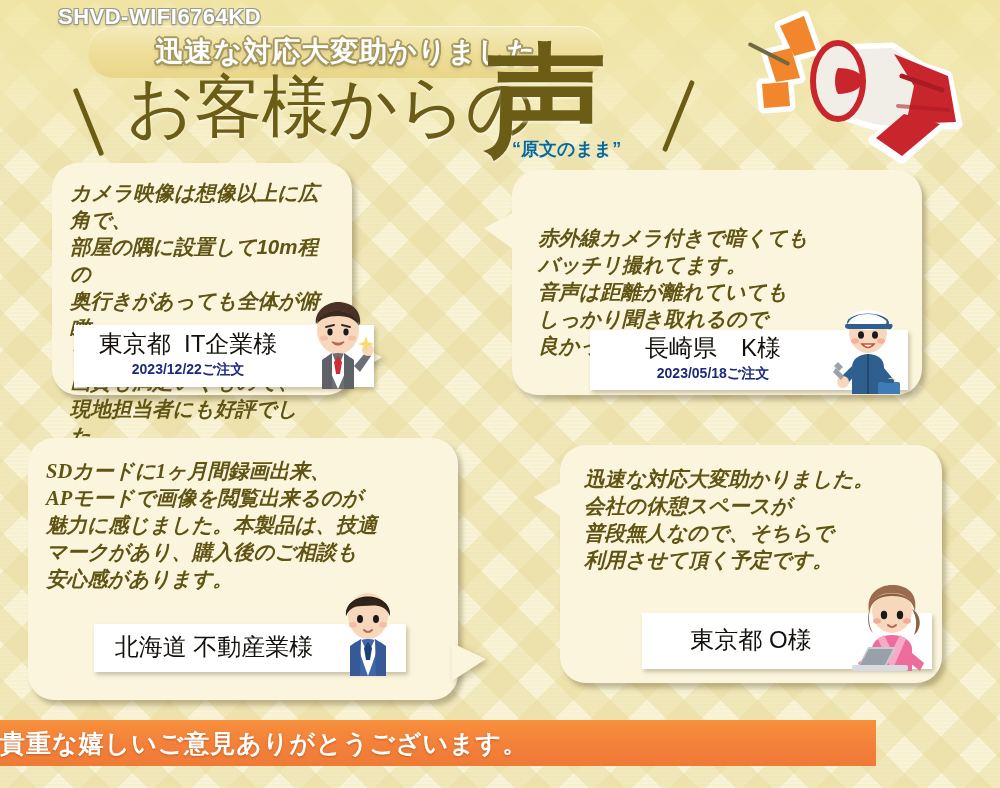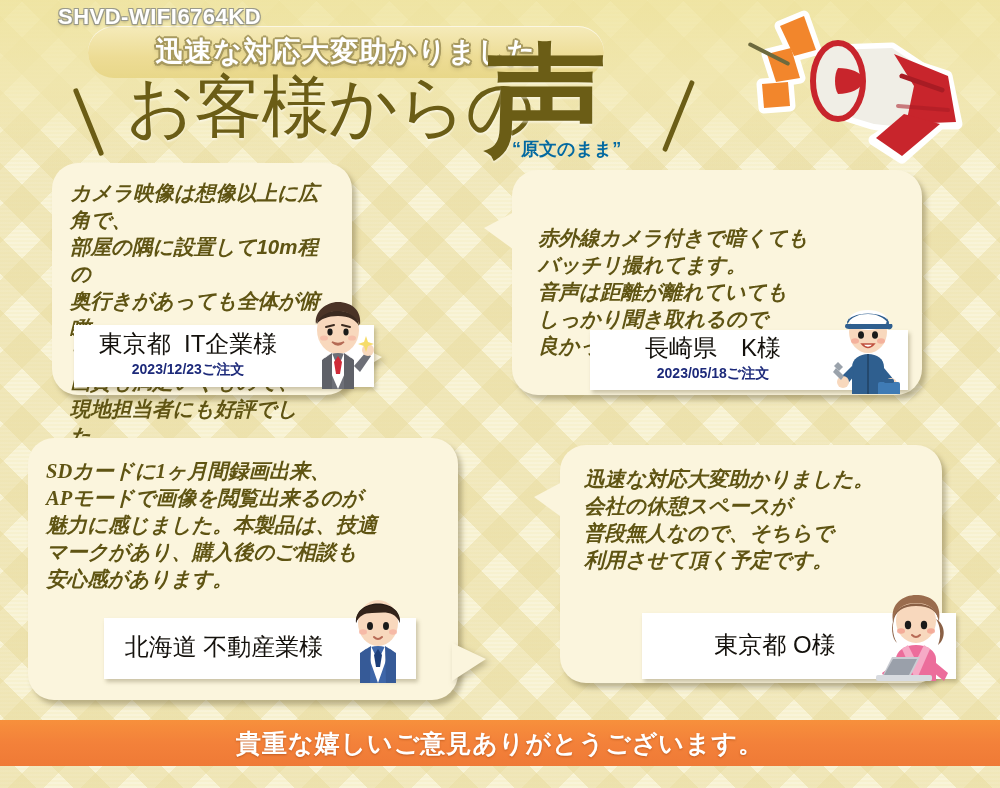--- a/index.html
+++ b/index.html
@@ -100,23 +100,23 @@
     box-shadow:2px 3px 4px rgba(90,78,40,.30);
     display:flex;align-items:center;
   }
   .plate-txt{flex:1;text-align:center;padding:4px 2px 6px 2px;}
   .plate-name{font-size:24px;font-weight:normal;color:#14110c;line-height:1.1;white-space:pre;}
   .plate-date{font-size:14px;font-weight:bold;color:#1d2a7a;margin-top:3px;}
   .avatar{width:72px;height:100%;position:relative;flex:0 0 72px;}
 
   
   #footer{
-    position:absolute;left:0;bottom:22px;width:1000px;height:46px;
+    position:absolute;left:0;bottom:22px;width:876px;height:46px;
     background:linear-gradient(180deg,#f7903c 0%,#f3813a 50%,#ef7a36 100%);
-    display:flex;align-items:center;justify-content:center;
+    display:flex;align-items:center;
   }
   #footer-text{
     font-size:25px;font-weight:bold;color:#ffffff;letter-spacing:1px;
     text-shadow:0 1px 2px rgba(150,60,10,.5);
   }
 </style>
 </head>
 <body>
 
 <div id="bg"></div>
@@ -173,21 +173,21 @@
     <div class="btext">カメラ映像は想像以上に広角で、
 部屋の隅に設置して10m程の
 奥行きがあっても全体が俯瞰
 できました。
 画質も満足いくもので、
 現地担当者にも好評でした。</div>
   </div>
   <div class="plate" style="left:22px;top:162px;width:300px;height:62px;">
     <div class="plate-txt">
       <div class="plate-name">東京都  IT企業様</div>
-      <div class="plate-date">2023/12/23ご注文</div>
+      <div class="plate-date">2023/12/22ご注文</div>
     </div>
     <div class="avatar">
       <svg width="72" height="95" viewBox="0 0 72 95" style="position:absolute;left:0;bottom:-2px;">
         <ellipse cx="36" cy="36" rx="21" ry="24" fill="#f8d8bd"></ellipse>
         <path d="M15,30 C15,12 57,12 57,32 C54,26 47,22 36,22 C26,22 18,25 15,30 Z" fill="#3b2a20"></path>
         <path d="M14,30 C12,18 24,8 36,8 C50,8 60,17 58,31 C53,20 43,17 36,17 C27,17 18,21 14,30 Z" fill="#4a3326"></path>
         <ellipse cx="28" cy="38" rx="2.6" ry="3.4" fill="#1a1a1a"></ellipse>
         <ellipse cx="44" cy="38" rx="2.6" ry="3.4" fill="#1a1a1a"></ellipse>
         <path d="M24,33 L32,31 M40,31 L48,33" stroke="#3b2a20" stroke-width="2" stroke-linecap="round"></path>
         <path d="M30,48 Q36,54 42,48 Q36,51 30,48 Z" fill="#ffffff" stroke="#b46a55" stroke-width="1.4"></path>
@@ -250,21 +250,21 @@
 
 <div class="bubble" style="left:28px;top:438px;width:430px;height:262px;">
   <div class="tail tail-r" style="left:424px;top:205px;"></div>
   <div class="bubble-inner" style="padding-top:20px;font-family:Liberation Serif, serif;">
     <div class="btext">SDカードに1ヶ月間録画出来、
 APモードで画像を閲覧出来るのが
 魅力に感じました。本製品は、技適
 マークがあり、購入後のご相談も
 安心感があります。</div>
   </div>
-  <div class="plate" style="left:66px;top:180px;width:312px;height:61px;margin-left:10px;">
+  <div class="plate" style="left:66px;top:186px;width:312px;height:48px;">
     <div class="plate-txt">
       <div class="plate-name">北海道 不動産業様</div>
     </div>
     <div class="avatar">
       <svg width="72" height="100" viewBox="0 0 72 100" style="position:absolute;left:-2px;bottom:-4px;">
         <ellipse cx="36" cy="40" rx="20" ry="23" fill="#f8d8bd"></ellipse>
         <path d="M14,40 C12,14 60,14 58,40 C56,30 50,24 36,24 C23,24 17,30 14,40 Z" fill="#241a14"></path>
         <path d="M14,40 C14,30 20,22 36,22 C52,22 58,30 58,40 C52,26 40,30 30,30 C22,30 17,33 14,40 Z" fill="#332319"></path>
         <ellipse cx="28" cy="43" rx="3" ry="4" fill="#1a1a1a"></ellipse>
         <ellipse cx="44" cy="43" rx="3" ry="4" fill="#1a1a1a"></ellipse>
@@ -282,21 +282,21 @@
 </div>
 
 <div class="bubble" style="left:560px;top:445px;width:382px;height:238px;">
   <div class="tail tail-l" style="left:-26px;top:36px;"></div>
   <div class="bubble-inner" style="padding-left:24px;padding-top:20px;">
     <div class="btext">迅速な対応大変助かりました。
 会社の休憩スペースが
 普段無人なので、そちらで
 利用させて頂く予定です。</div>
   </div>
-  <div class="plate" style="left:82px;top:168px;width:290px;height:66px;padding-left:24px;">
+  <div class="plate" style="left:82px;top:168px;width:290px;height:56px;">
     <div class="plate-txt">
       <div class="plate-name">東京都 O様</div>
     </div>
     <div class="avatar">
       <svg width="80" height="100" viewBox="0 0 80 100" style="position:absolute;left:-8px;bottom:-2px;">
         <ellipse cx="40" cy="40" rx="20" ry="22" fill="#f8d8bd"></ellipse>
         <path d="M17,42 C14,16 66,16 63,42 C62,30 54,25 40,25 C27,25 19,30 17,42 Z" fill="#8a6045"></path>
         <path d="M17,40 C14,22 28,14 40,14 C54,14 66,21 63,40 C60,26 50,22 40,22 C30,22 20,26 17,40 Z" fill="#9a6c4d"></path>
         <path d="M60,38 C70,44 70,58 62,64 C66,54 64,44 60,38 Z" fill="#8a6045"></path>
         <path d="M19,36 C14,44 16,58 21,62 C16,54 16,42 19,36 Z" fill="#8a6045"></path>

